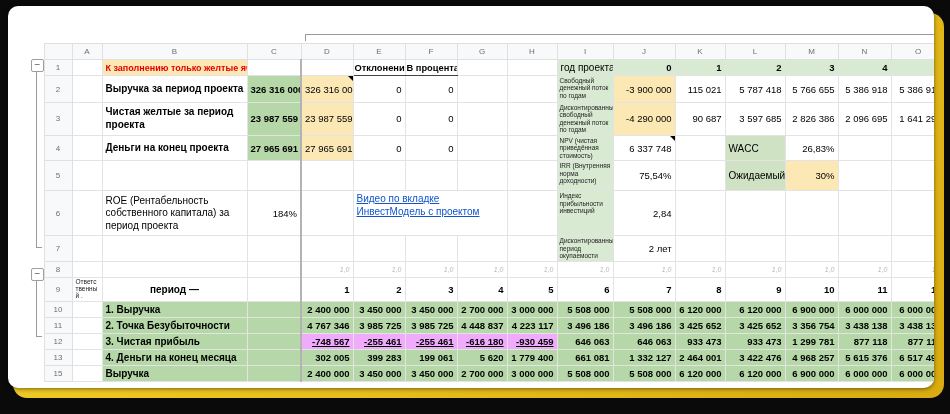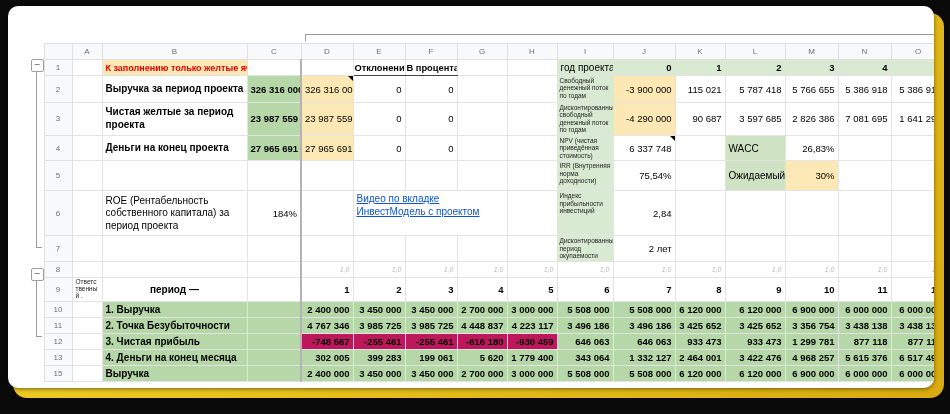--- a/index.html
+++ b/index.html
@@ -18,21 +18,21 @@
   td.strip{border:none;background:#fff;}
   td.hd{background:#f8f9fa;color:#6b6f73;font-size:8px;text-align:center;padding:0;
         border:1px solid #e0e0e0;}
   .n{text-align:right;font-size:9.5px;}
   .b{font-weight:bold;}
   .wrap{white-space:normal;line-height:1.25;}
   .grn{background:#b6d7a8;}
   .lgrn{background:#d9ead3;}
   .mgrn{background:#cfe2c3;}
   .yel{background:#fce8b4;}
-  .pnk{background:#be185d;}
+  .pnk{background:#f0abfc;text-decoration:underline;}
   .red{color:#e60000;font-weight:bold;font-size:9px;}
   .hdr1{font-weight:bold;font-size:9.3px;padding:0 1px;border-bottom:1px solid #444;}
   .tiny{font-size:6.5px;line-height:1.15;white-space:normal;padding:1px 2px;color:#1d1d1d;
         vertical-align:top;}
   .scale{font-size:7px;font-style:italic;color:#b9b9b9;text-align:right;}
   .lnk{color:#1155cc;text-decoration:underline;white-space:normal;line-height:1.25;
        vertical-align:top;padding-top:2px;font-size:10px;cursor:pointer;margin-top:44px;}
   .frz{border-left:2px solid #b3b3b3;}
   .owner{font-size:6.5px;white-space:normal;word-break:break-all;line-height:1.1;
          vertical-align:top;color:#1d1d1d;}
@@ -157,21 +157,21 @@
           <td class="yel n frz">23 987 559</td>
           <td class="n">0</td>
           <td class="n">0</td>
           <td></td>
           <td></td>
           <td class="lgrn tiny">Дисконтированный свободный денежный поток по годам</td>
           <td class="yel n">-4 290 000</td>
           <td class="n">90 687</td>
           <td class="n">3 597 685</td>
           <td class="n">2 826 386</td>
-          <td class="n">7 081 695</td>
+          <td class="n">2 096 695</td>
           <td class="n">1 641 293</td>
         </tr>
 
         <tr style="height:25px">
           <td class="gut"></td>
           <td class="hd">4</td>
           <td></td>
           <td class="b wrap">Деньги на конец проекта</td>
           <td class="grn n b">27 965 691</td>
           <td class="yel n frz">27 965 691</td>
@@ -350,21 +350,21 @@
           <td class="gut"></td>
           <td class="hd">13</td>
           <td></td>
           <td class="grn b">4. Деньги на конец месяца</td>
           <td class="grn"></td>
           <td class="grn n b frz">302 005</td>
           <td class="grn n b">399 283</td>
           <td class="grn n b">199 061</td>
           <td class="grn n b">5 620</td>
           <td class="grn n b">1 779 400</td>
-          <td class="grn n b">343 064</td>
+          <td class="grn n b">661 081</td>
           <td class="grn n b">1 332 127</td>
           <td class="grn n b">2 464 001</td>
           <td class="grn n b">3 422 476</td>
           <td class="grn n b">4 968 257</td>
           <td class="grn n b">5 615 376</td>
           <td class="grn n b">6 517 495</td>
         </tr>
 
 
         <tr style="height:16px">

